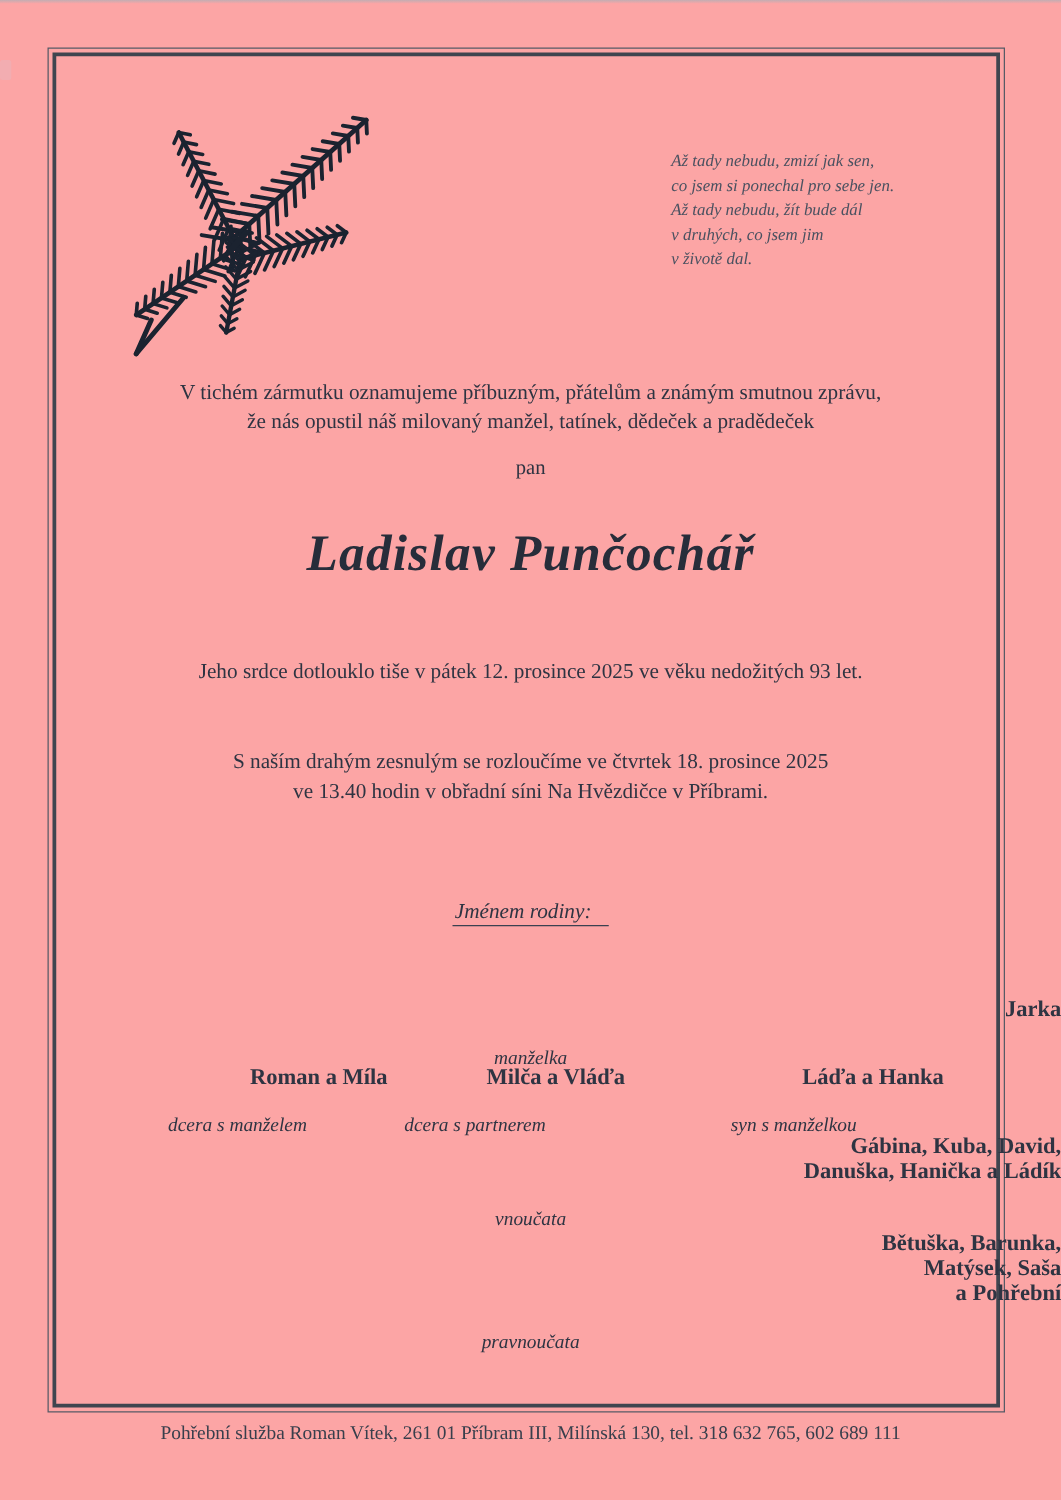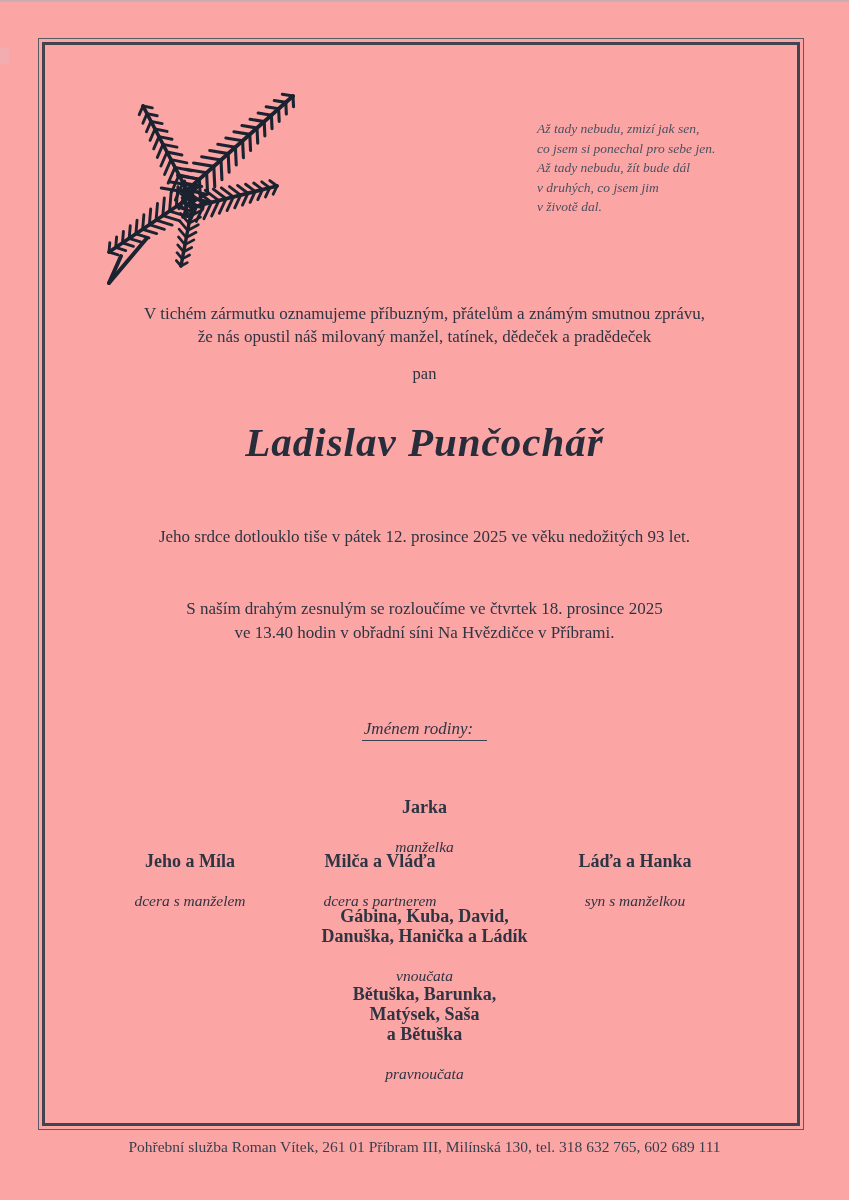--- a/index.html
+++ b/index.html
@@ -26,21 +26,21 @@
   .intro{top:303px;font-size:17px;line-height:22.5px;}
   .pan{top:364px;font-size:16.5px;}
   .name{
     top:418px;font-size:41px;font-weight:bold;font-style:italic;
     letter-spacing:1px;color:#272d3a;
   }
   .death{top:527px;font-size:17px;}
   .farewell{top:597px;font-size:17px;line-height:24px;}
   .family-heading{top:719px;font-size:17px;font-style:italic;}
   .family-heading span{border-bottom:1.5px solid #3a4150;padding:0 14px 2px 2px;}
-  .bold-names{font-weight:bold;font-size:18px;line-height:20px;}
+  .bold-names{font-weight:bold;font-size:18px;line-height:20px;text-align:right;}
   .relation{font-style:italic;font-size:15.5px;margin-top:21px;}
   .wife{top:797px;}
   .children-row{position:absolute;top:851px;left:0;width:849px;height:48px;}
   .child{position:absolute;width:240px;text-align:center;}
   .child.c0{left:70px;}
   .child.c1{left:260px;}
   .child.c2{left:515px;}
   .grandchildren{top:906px;}
   .greatgrand{top:984px;}
   .footer{top:1138px;font-size:15.5px;color:#383f4c;}
@@ -219,21 +219,21 @@
     <span>Jménem rodiny:</span>
   </div>
 
   <div class="centered wife">
     <div class="bold-names">Jarka</div>
     <div class="relation">manželka</div>
   </div>
 
   <div class="children-row">
     <div class="child c0">
-      <div class="bold-names">Jeho a Míla</div>
+      <div class="bold-names">Roman a Míla</div>
       <div class="relation">dcera s manželem</div>
     </div>
     <div class="child c1">
       <div class="bold-names">Milča a Vláďa</div>
       <div class="relation">dcera s partnerem</div>
     </div>
     <div class="child c2">
       <div class="bold-names">Láďa a Hanka</div>
       <div class="relation">syn s manželkou</div>
     </div>
@@ -241,19 +241,19 @@
 
   <div class="centered grandchildren">
     <div class="bold-names">Gábina, Kuba, David,</div>
     <div class="bold-names">Danuška, Hanička a Ládík</div>
     <div class="relation">vnoučata</div>
   </div>
 
   <div class="centered greatgrand">
     <div class="bold-names">Bětuška, Barunka,</div>
     <div class="bold-names">Matýsek, Saša</div>
-    <div class="bold-names">a Bětuška</div>
+    <div class="bold-names">a Pohřební</div>
     <div class="relation">pravnoučata</div>
   </div>
 
   <div class="centered footer">Pohřební služba Roman Vítek, 261 01 Příbram III, Milínská 130, tel. 318 632 765, 602 689 111</div>
 
 </div>
 
 </body></html>

